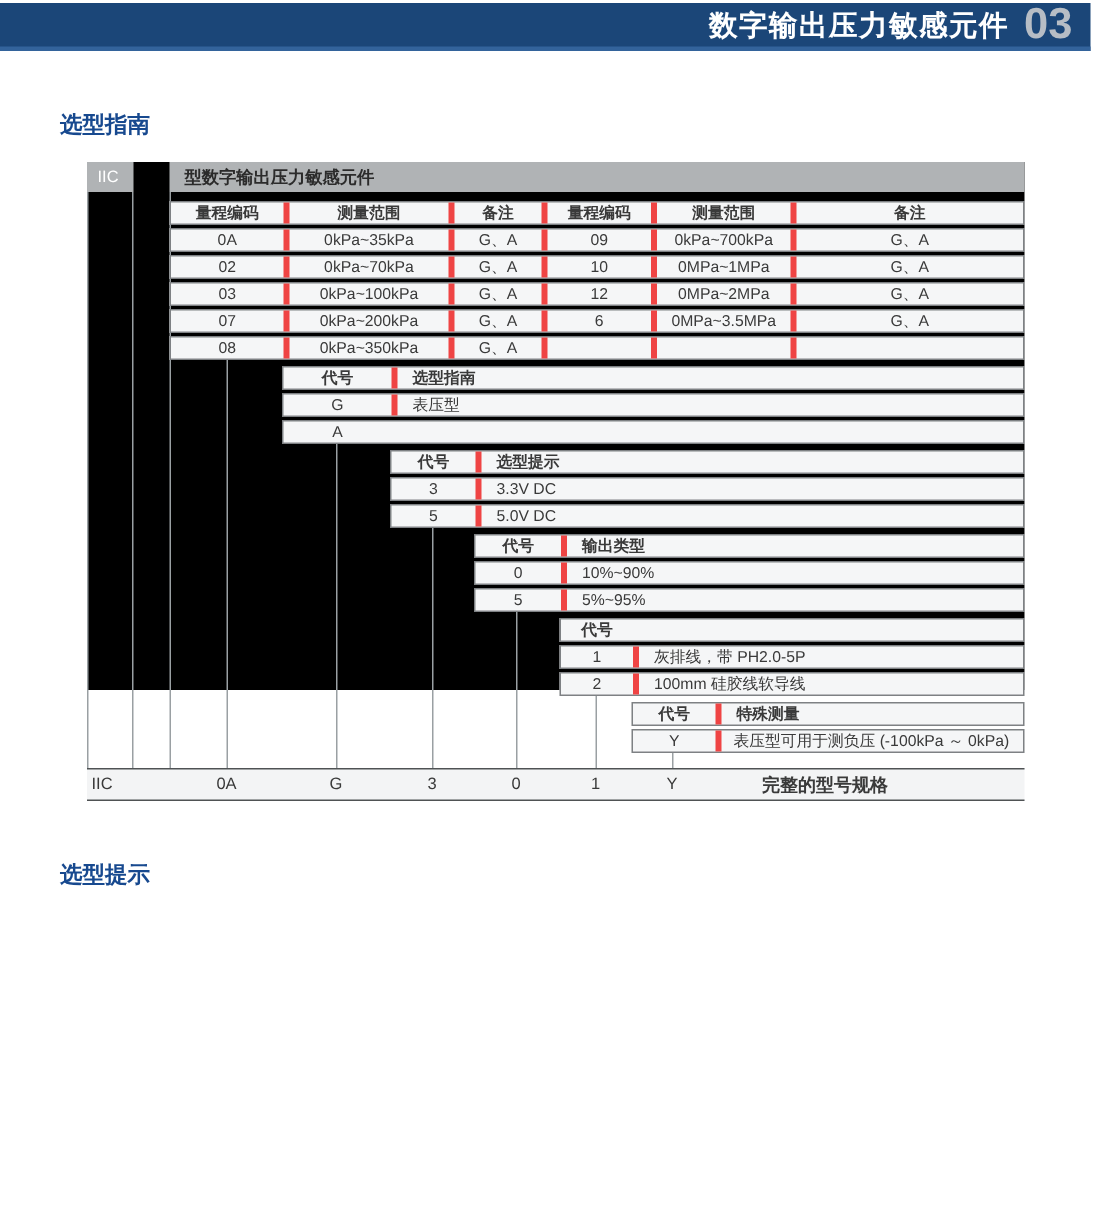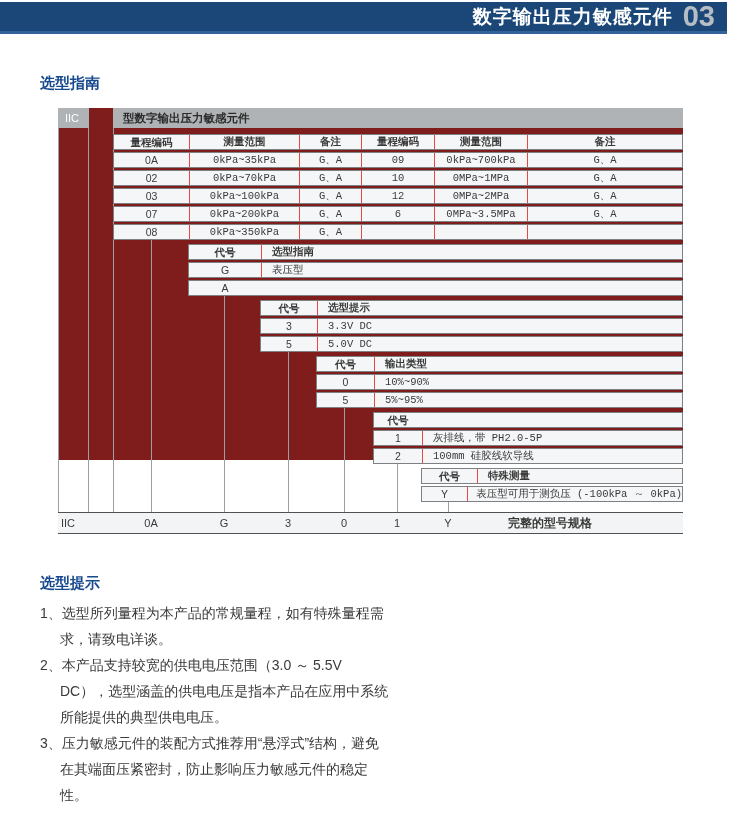--- a/index.html
+++ b/index.html
@@ -9,33 +9,33 @@
   
   .topbar{position:absolute;top:2px;left:0;width:715px;height:29px;background:#1b4678;
           border-bottom:3px solid #33639b;display:flex;align-items:center;justify-content:flex-end;
           padding-right:12px;box-sizing:content-box;}
   .topbar-title{color:#ffffff;font-size:19px;font-weight:bold;letter-spacing:1px;}
   .topbar-num{color:#b7bdc5;font-size:29px;font-weight:bold;margin-left:10px;line-height:1;}
 
   .sec-heading{position:absolute;left:40px;margin:0;font-size:15px;font-weight:bold;color:#17498f;}
 
   
-  .diagram{position:absolute;left:58px;top:108px;width:625px;height:352px;background:#7f1d1d;}
+  .diagram{position:absolute;left:58px;top:108px;width:625px;height:352px;background:#000000;}
   .band{position:absolute;top:0;height:20px;background:#b0b3b5;display:flex;align-items:center;
         box-sizing:border-box;font-size:11px;}
   .band-left{left:0;width:31px;color:#ffffff;padding-left:7px;}
   .band-right{left:55px;width:570px;color:#2b2b2b;font-weight:bold;padding-left:10px;font-size:11.5px;}
 
   .vline{position:absolute;width:1px;background:#9aa0a3;z-index:0;}
 
   .row{position:absolute;height:16px;display:flex;background:#f5f6f7;border:1px solid #7e8184;
        box-sizing:border-box;z-index:1;color:#3a3a3a;}
   .cell{display:flex;align-items:center;justify-content:center;font-size:10.5px;line-height:1;
         box-sizing:border-box;white-space:nowrap;overflow:visible;}
-  .cell + .cell{border-left:1px solid #ef4444;font-family:Liberation Mono, monospace;}
+  .cell + .cell{border-left:4px solid #ef4444;}
   .hdr .cell{font-weight:bold;}
   .w1{width:75px;}.w2{width:110px;}.w3{width:62px;}.w4{width:73px;}.w5{width:93px;}.w6{flex:1;}
   .val{justify-content:flex-start;padding-left:10px;flex:1;}
 
   .bottomrow{position:absolute;left:0;top:404px;width:625px;height:22px;background:#f3f4f5;
              border-top:1px solid #4f5254;border-bottom:1px solid #4f5254;box-sizing:border-box;z-index:2;}
   .bprefix{position:absolute;left:3px;top:0;height:100%;display:flex;align-items:center;
            font-size:11px;color:#3a3a3a;}
   .bval{position:absolute;top:0;height:100%;display:flex;align-items:center;transform:translateX(-50%);
         font-size:11px;color:#3a3a3a;}
@@ -190,19 +190,14 @@
       <span class="bval" style="left:230px;">3</span>
       <span class="bval" style="left:286px;">0</span>
       <span class="bval" style="left:339px;">1</span>
       <span class="bval" style="left:390px;">Y</span>
       <span class="blabel">完整的型号规格</span>
     </div>
   </div>
 
   <h2 class="sec-heading" style="top:574px;">选型提示</h2>
 
-  <div class="notes">
-    <div class="note">1、选型所列量程为本产品的常规量程，如有特殊量程需求，请致电详谈。</div>
-    <div class="note">2、本产品支持较宽的供电电压范围（3.0 ～ 5.5V DC），选型涵盖的供电电压是指本产品在应用中系统所能提供的典型供电电压。</div>
-    <div class="note">3、压力敏感元件的装配方式推荐用“悬浮式”结构，避免在其端面压紧密封，防止影响压力敏感元件的稳定性。</div>
-  </div>
 
 </div>
 
 </body></html>

